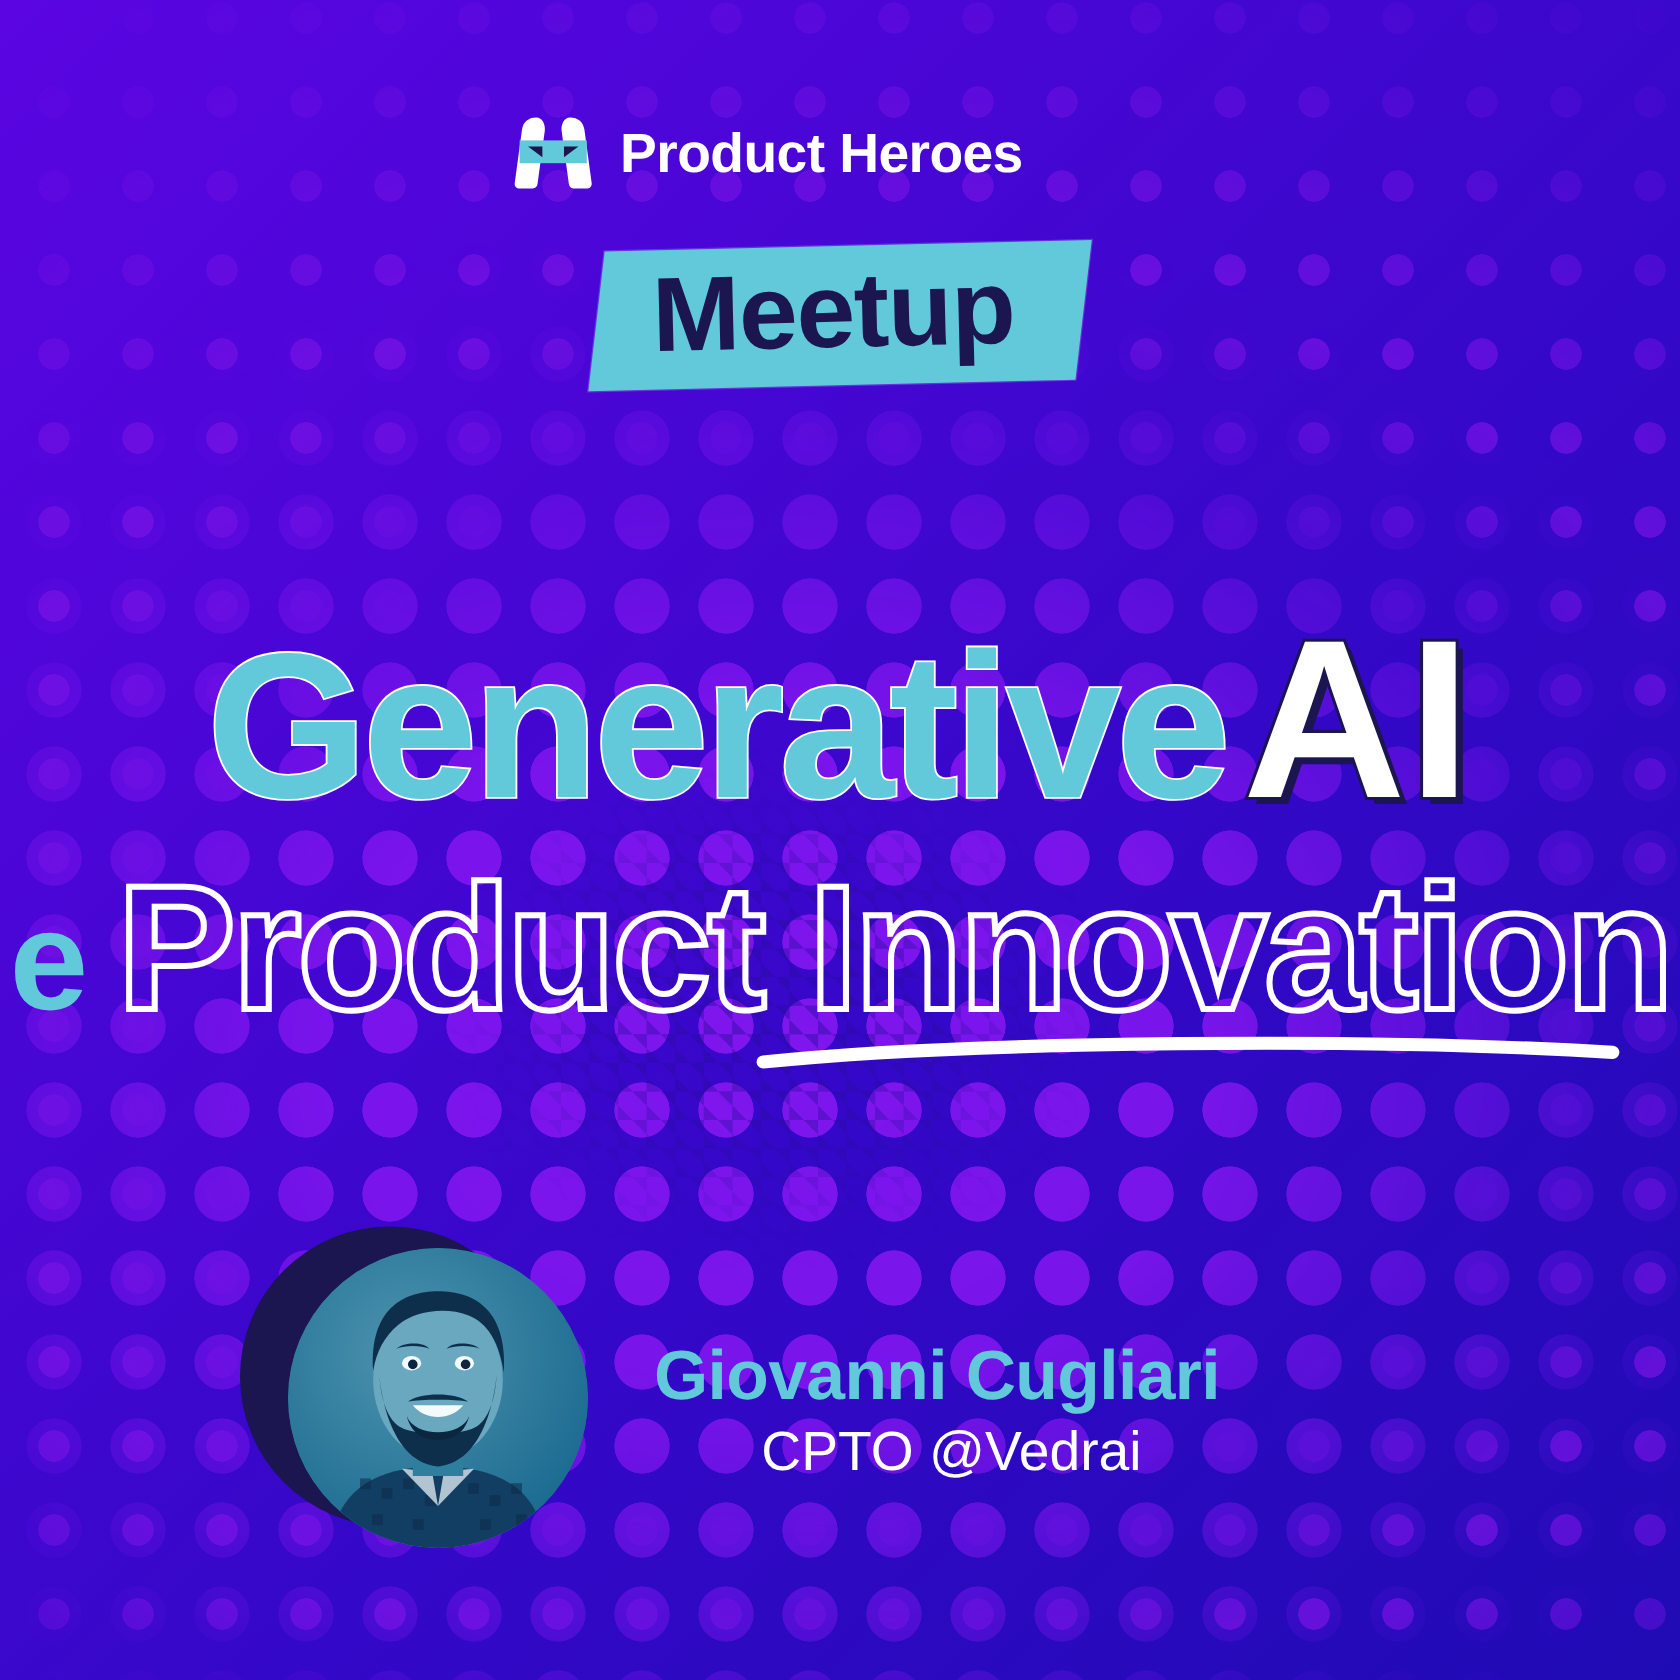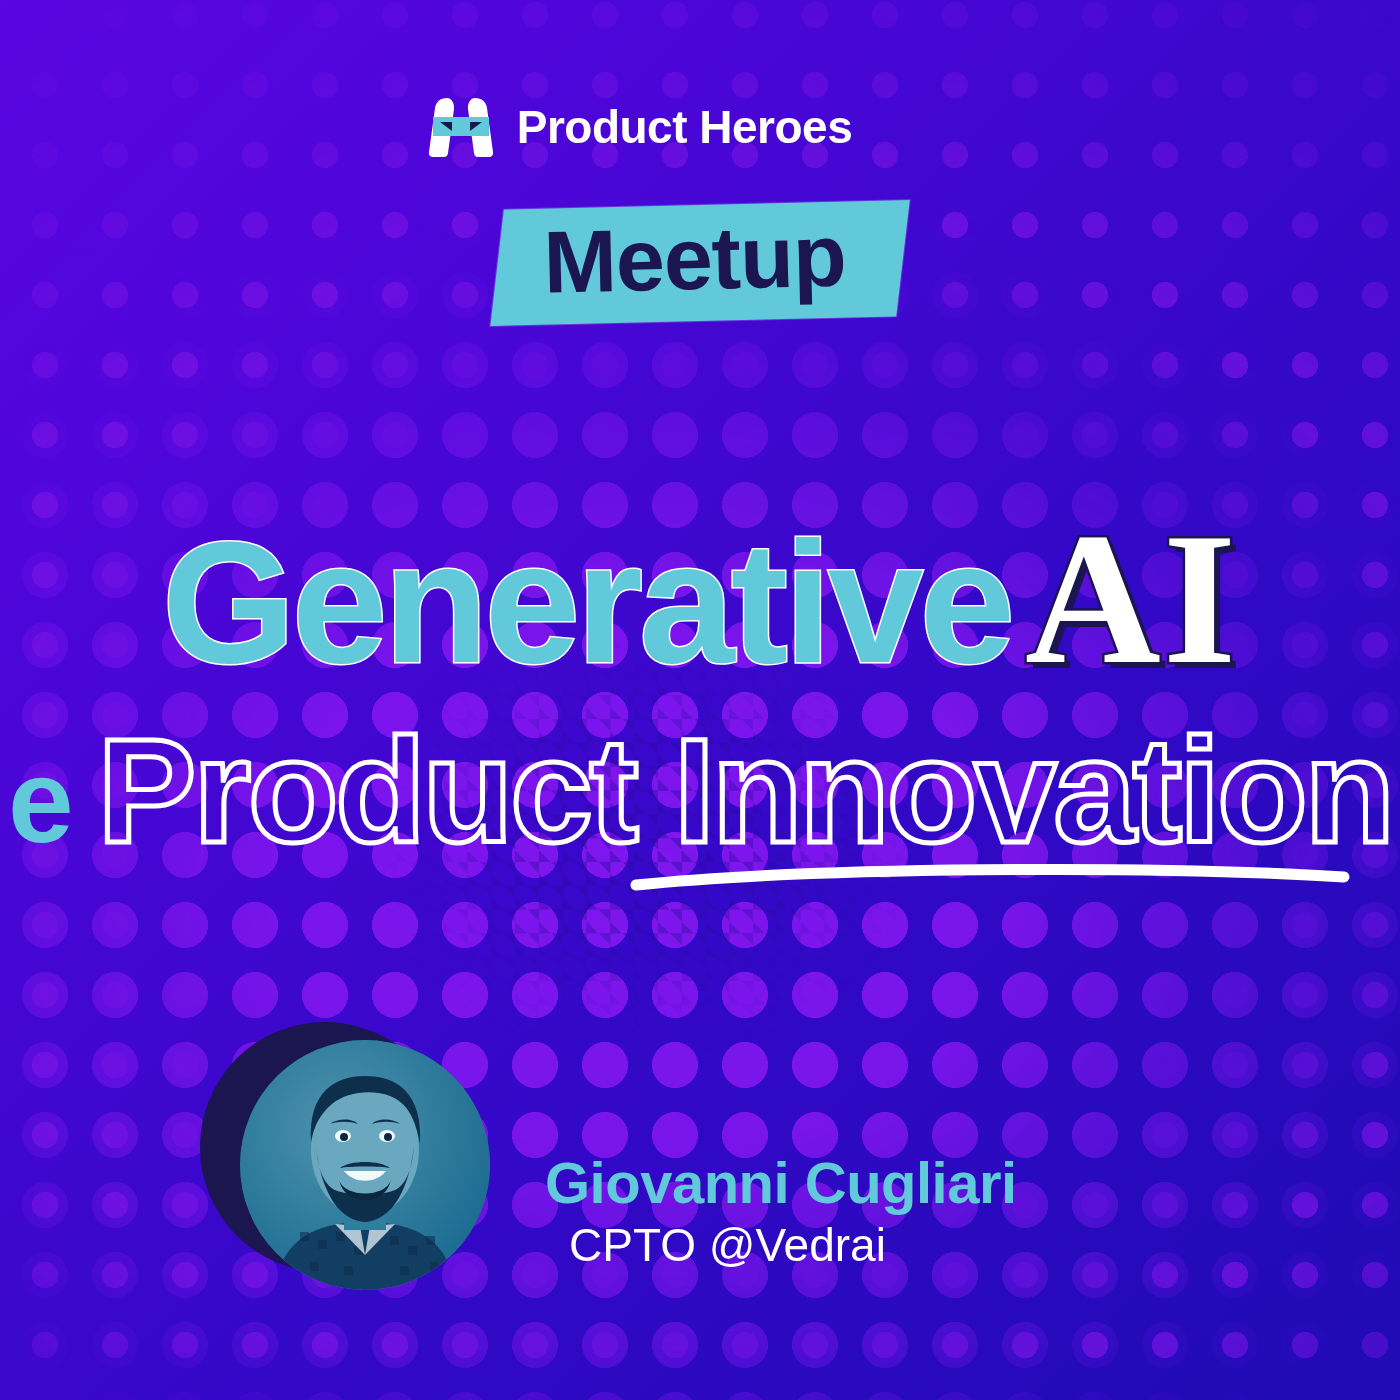--- a/index.html
+++ b/index.html
@@ -105,21 +105,21 @@
     letter-spacing:-4px;
     color:#62C9DB;
     -webkit-text-stroke:3px #FFFFFF;
     paint-order:stroke fill;
   }
   .t-ai{
     font-size:188px;font-weight:bold;line-height:1;
     letter-spacing:2px;
     margin-left:14px;
     color:#FFFFFF;
-    font-family:Liberation Serif, serif;
+    font-family:Liberation Sans, sans-serif;
     -webkit-text-stroke:5px #1B1550;
     paint-order:stroke fill;
     text-shadow:6px 6px 0 #1B1550;
   }
   .line2{margin-top:24px;}
   .t-e{
     font-size:118px;font-weight:bold;line-height:1;
     color:#62C9DB;letter-spacing:-2px;margin-right:26px;
   }
   .t-pi{
@@ -141,21 +141,21 @@
   }
   .avatar{
     position:absolute;left:240px;top:1040px;
     width:250px;height:250px;border-radius:50%;
     overflow:hidden;z-index:5;
     background:#1E6E91;
   }
   .avatar svg{display:block;width:250px;height:250px;}
 
   .speaker{
-    position:absolute;left:545px;top:1152px;z-index:6;
+    position:absolute;left:545px;top:1116px;z-index:6;text-align:center;
   }
   .speaker-name{
     color:#62C9DB;font-size:58px;font-weight:bold;line-height:1.08;
     letter-spacing:-.5px;
   }
   .speaker-role{
     color:#FFFFFF;font-size:46px;font-weight:normal;line-height:1.15;
     margin-top:4px;letter-spacing:0;margin-left:24px;
   }
 </style>

